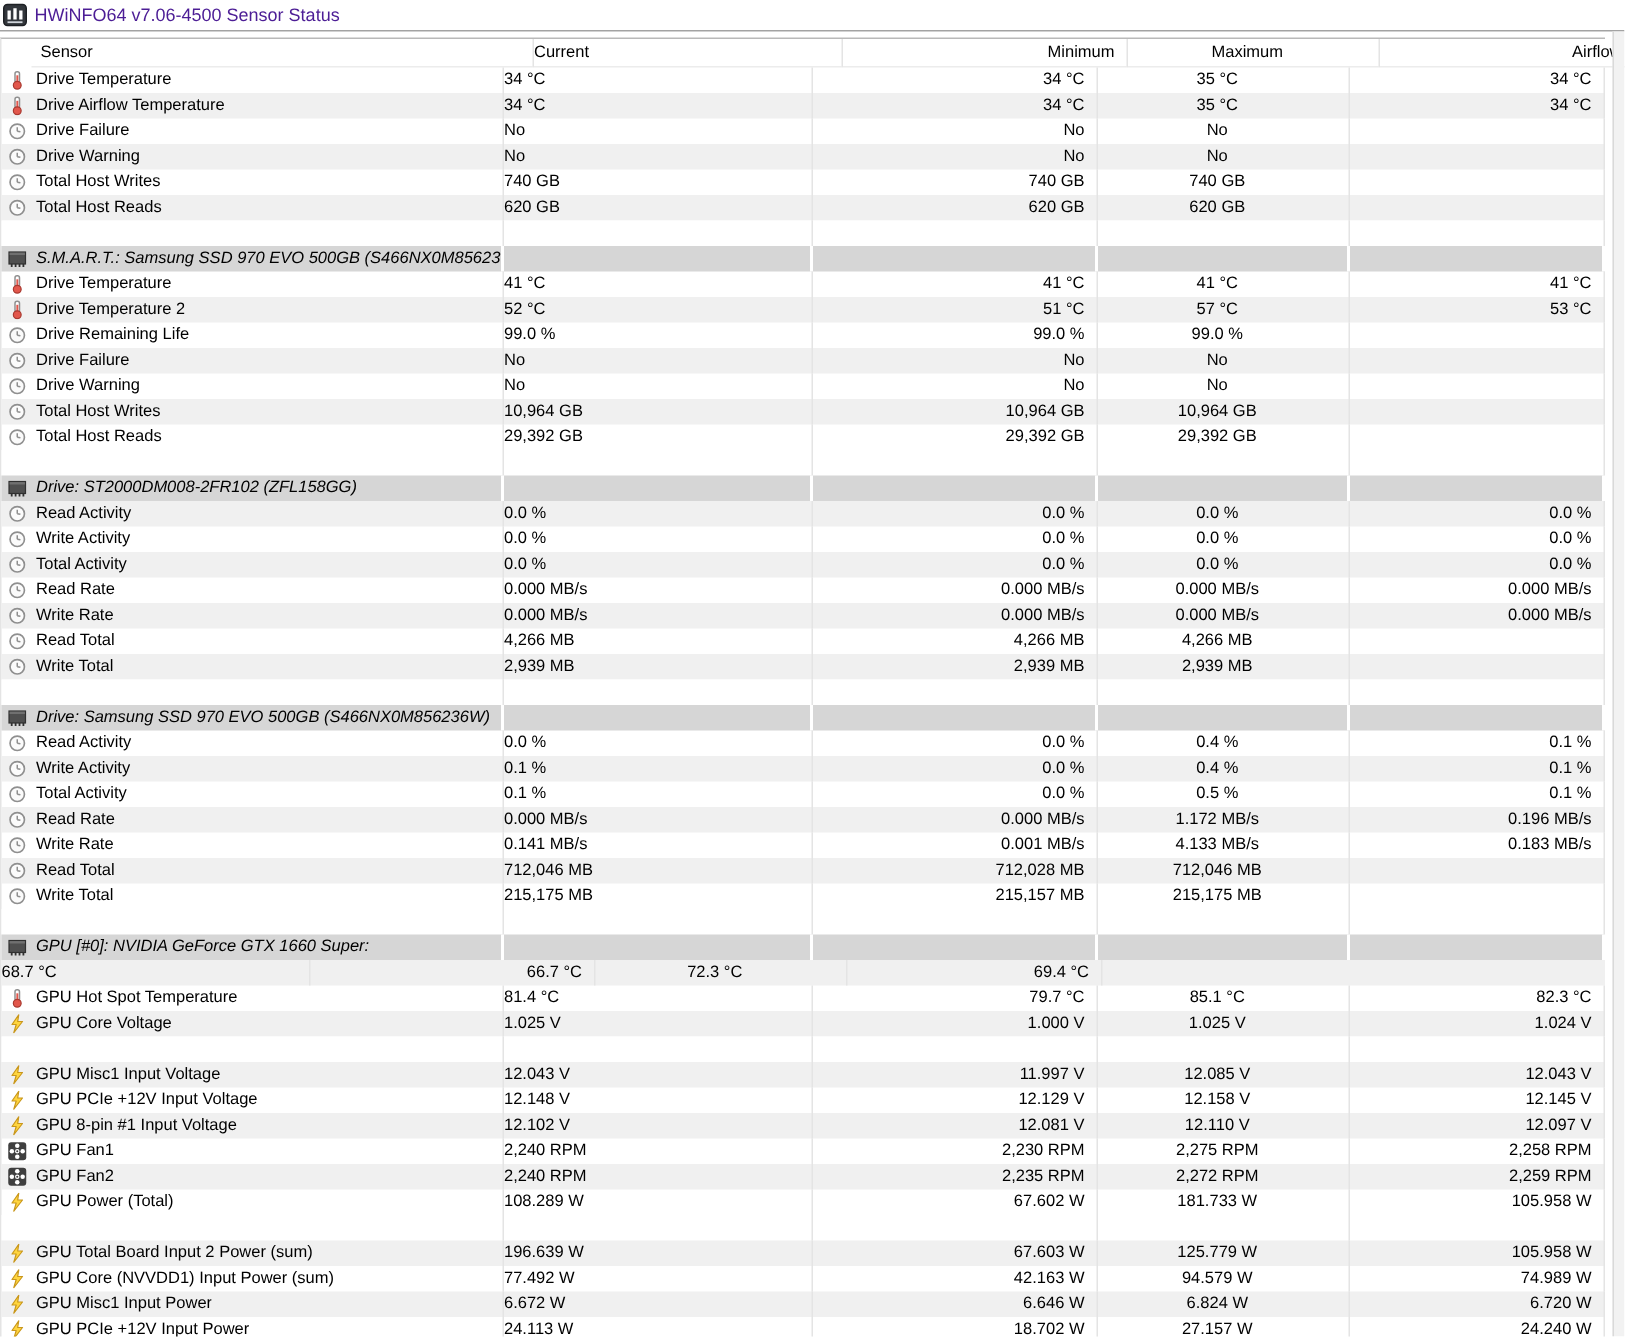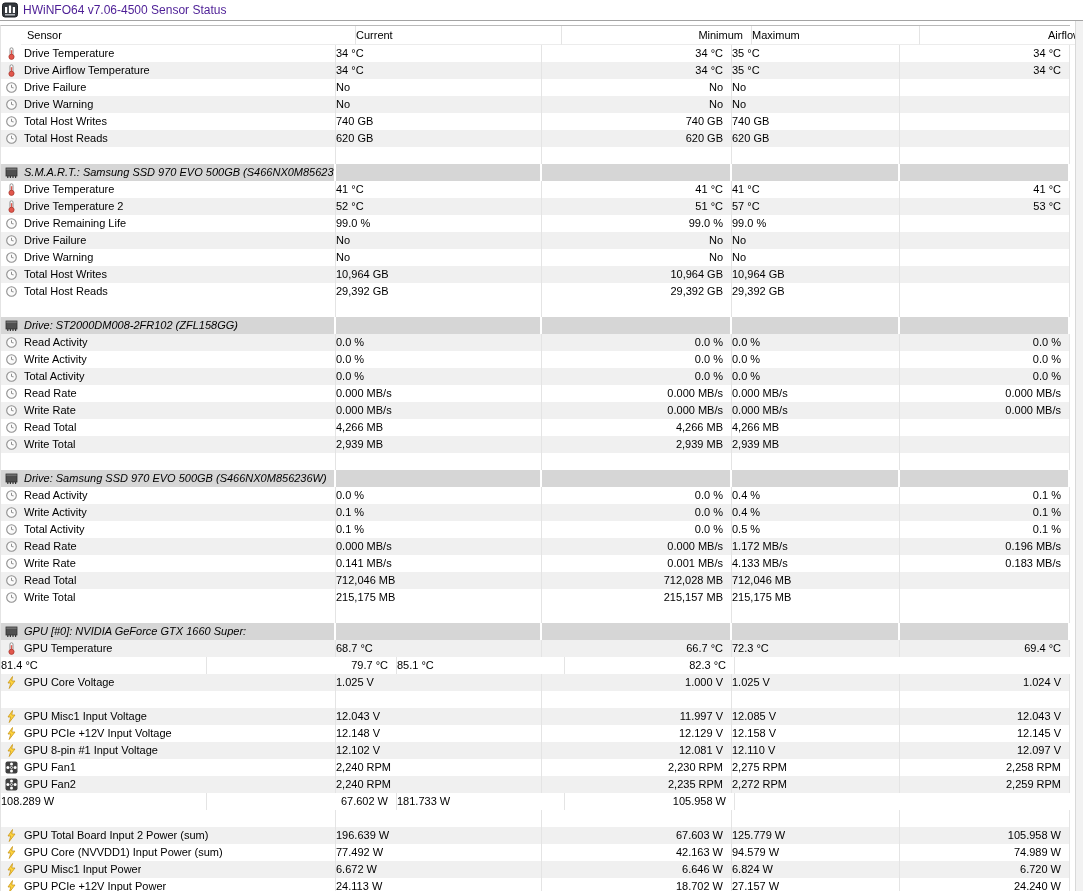--- a/index.html
+++ b/index.html
@@ -21,21 +21,21 @@
   .table-wrap{
     margin-top:4px;width:1069px;
     border-top:1px solid #b9b9b9;border-left:1px solid #e4e4e4;
     background:#fff;
   }
   .row{display:flex;width:1069px;height:17px;line-height:17px;box-sizing:border-box;}
   .cell{box-sizing:border-box;border-right:1px solid #e4e4e4;overflow:hidden;white-space:nowrap;}
   .c0{width:335px;display:flex;align-items:center;padding-left:4px;}
   .c1{width:206px;text-align:left;padding-right:8px;}
   .c2{width:190px;text-align:right;padding-right:8px;}
-  .c3{width:168px;text-align:left;padding-right:8px;}
+  .c3{width:168px;text-align:center;padding-right:8px;}
   .c4{width:170px;text-align:right;padding-right:8px;}
   .header-row{height:19px;line-height:19px;background:#ffffff;margin-left:20px;}
   .header-row .cell{border-bottom:1px solid #ececec;}
   .header-row .c0{padding-left:6px;}
   .data-row.shaded{background:#f0f0f0;}
   .gap-row{background:#ffffff;}
   .section-row .cell{
     background:#d6d6d6;border-right:2px solid #ffffff;
   }
   .section-row .c0{font-style:italic;}
@@ -538,34 +538,34 @@
               <rect x="10" y="10" width="1.2" height="2" fill="#303030"></rect>
             </svg></span>
           <span class="row-label">GPU [#0]: NVIDIA GeForce GTX 1660 Super:</span>
         </div>
         <div class="cell c1"></div>
         <div class="cell c2"></div>
         <div class="cell c3"></div>
         <div class="cell c4"></div>
       </div>
       <div class="row data-row shaded">
-        <div class="cell c0">
-          <span class="row-icon"><svg viewBox="0 0 13 13" width="13" height="13">
-              <rect x="5" y="0.8" width="3" height="7.4" rx="1.4" fill="#ffffff" stroke="#8f8f8f" stroke-width="1"></rect>
-              <rect x="5.9" y="3.2" width="1.3" height="5" fill="#e2574c"></rect>
-              <circle cx="6.5" cy="9.8" r="2.6" fill="#e2574c" stroke="#a83a31" stroke-width="0.8"></circle>
-            </svg></span>
-          <span class="row-label">GPU Temperature</span>
-        </div>
         <div class="cell c1">68.7 °C</div>
         <div class="cell c2">66.7 °C</div>
         <div class="cell c3">72.3 °C</div>
         <div class="cell c4">69.4 °C</div>
       </div>
       <div class="row data-row">
+        <div class="cell c0">
+          <span class="row-icon"><svg viewBox="0 0 13 13" width="13" height="13">
+              <rect x="5" y="0.8" width="3" height="7.4" rx="1.4" fill="#ffffff" stroke="#8f8f8f" stroke-width="1"></rect>
+              <rect x="5.9" y="3.2" width="1.3" height="5" fill="#e2574c"></rect>
+              <circle cx="6.5" cy="9.8" r="2.6" fill="#e2574c" stroke="#a83a31" stroke-width="0.8"></circle>
+            </svg></span>
+          <span class="row-label">GPU Hot Spot Temperature</span>
+        </div>
         <div class="cell c1">81.4 °C</div>
         <div class="cell c2">79.7 °C</div>
         <div class="cell c3">85.1 °C</div>
         <div class="cell c4">82.3 °C</div>
       </div>
       <div class="row data-row shaded">
         <div class="cell c0">
           <span class="row-icon"><svg viewBox="0 0 13 13" width="13" height="13">
               <polygon points="7.5,0.5 3,7 5.8,7 4.2,12.5 10,5 6.8,5" fill="#ffd53e" stroke="#c9971c" stroke-width="0.8" stroke-linejoin="round"></polygon>
             </svg></span>
@@ -647,20 +647,26 @@
               <circle cx="6.5" cy="6.5" r="1.1" fill="#3f3f3f" stroke="#ffffff" stroke-width="0.8"></circle>
             </svg></span>
           <span class="row-label">GPU Fan2</span>
         </div>
         <div class="cell c1">2,240 RPM</div>
         <div class="cell c2">2,235 RPM</div>
         <div class="cell c3">2,272 RPM</div>
         <div class="cell c4">2,259 RPM</div>
       </div>
       <div class="row data-row">
+        <div class="cell c0">
+          <span class="row-icon"><svg viewBox="0 0 13 13" width="13" height="13">
+              <polygon points="7.5,0.5 3,7 5.8,7 4.2,12.5 10,5 6.8,5" fill="#ffd53e" stroke="#c9971c" stroke-width="0.8" stroke-linejoin="round"></polygon>
+            </svg></span>
+          <span class="row-label">GPU Power (Total)</span>
+        </div>
         <div class="cell c1">108.289 W</div>
         <div class="cell c2">67.602 W</div>
         <div class="cell c3">181.733 W</div>
         <div class="cell c4">105.958 W</div>
       </div>
       <div class="row gap-row">
         <div class="cell c0"></div>
         <div class="cell c1"></div>
         <div class="cell c2"></div>
         <div class="cell c3"></div>

